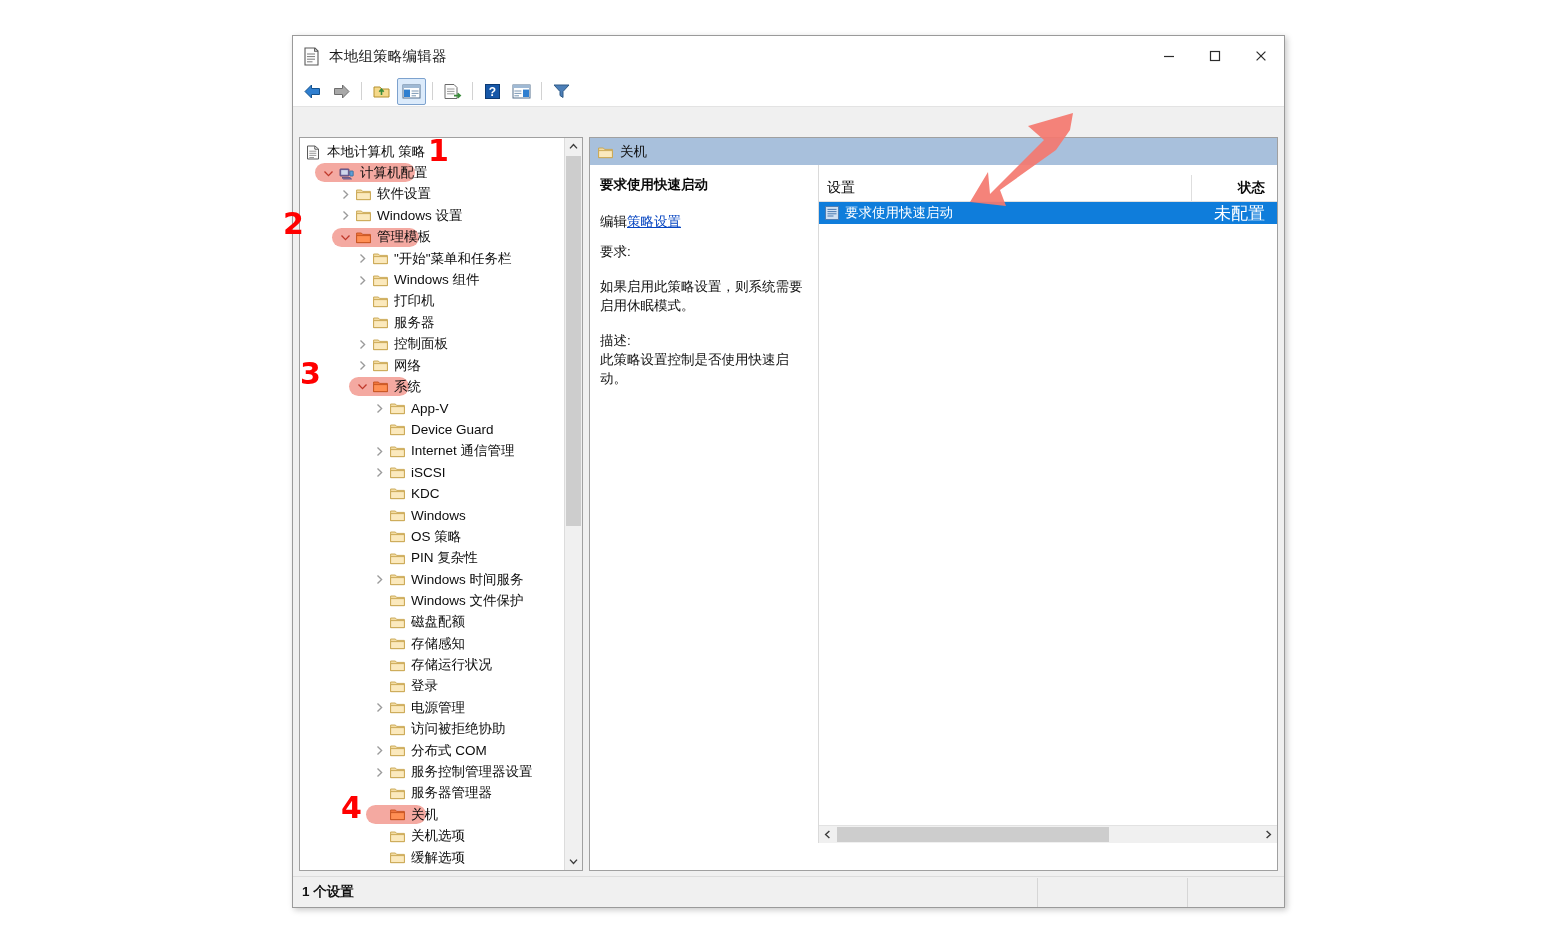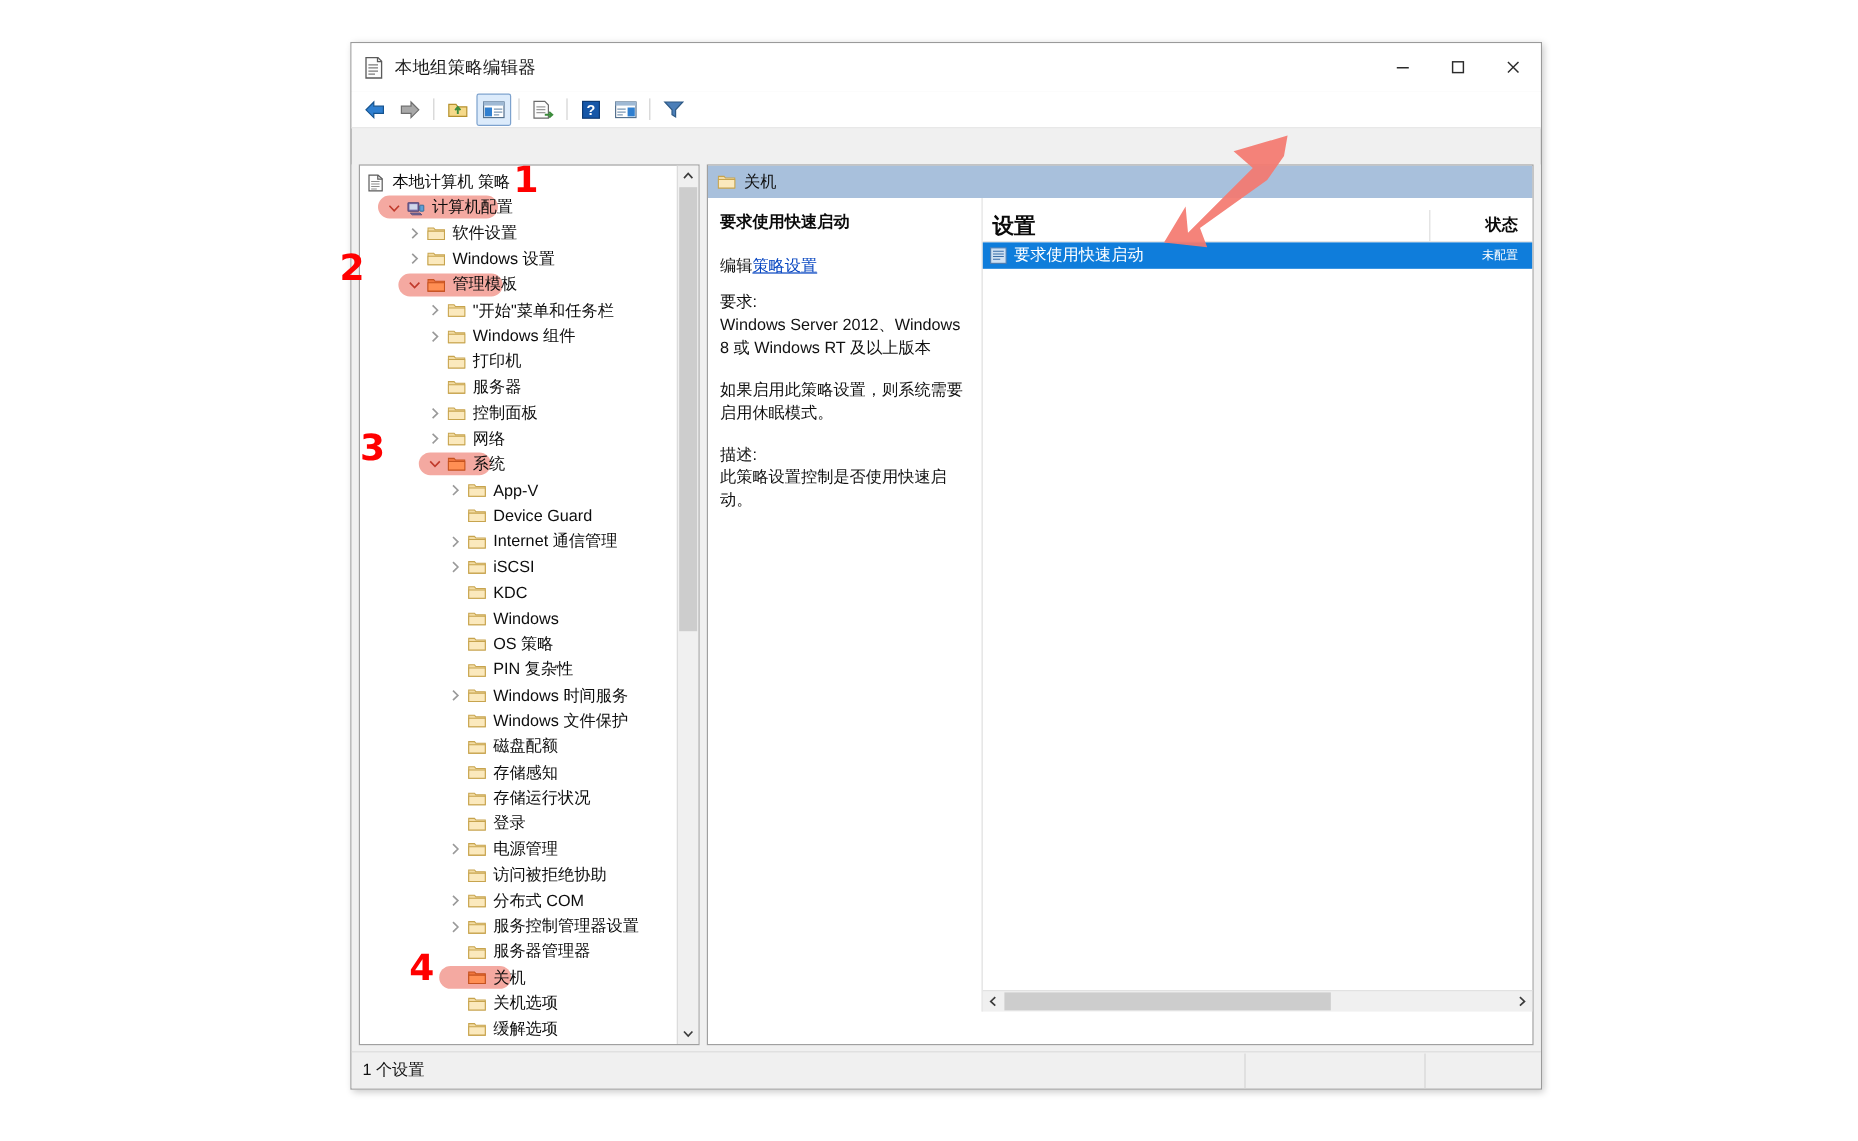--- a/index.html
+++ b/index.html
@@ -72,40 +72,40 @@
   .desccol{width:229px;flex:0 0 auto;background:#ffffff;padding:11px 12px 0 10px;box-sizing:border-box;
            position:relative;border-right:1px solid #dadada;}
   .desc-title{font-size:13.5px;font-weight:bold;color:#0a0a0a;margin-bottom:19px;}
   .desc-edit{font-size:13.5px;color:#111;margin-bottom:11px;}
   .desc-edit a{color:#0645c1;text-decoration:underline;}
   .desc-p{font-size:13.5px;color:#111;line-height:19px;margin-bottom:16px;}
   
   .listcol{flex:1 1 auto;background:#ffffff;position:relative;}
   .lc-tabtop{height:10px;background:#ffffff;}
   .lc-head{height:26px;display:flex;align-items:center;border-bottom:1px solid #e0e0e0;background:#fff;}
-  .lc-head .c1{flex:1 1 auto;font-size:18px;color:#0a0a0a;font-weight:bold;padding-left:8px;border-right:1px solid #dedede;height:100%;display:flex;align-items:center;box-sizing:border-box;}
+  .lc-head .c1{flex:1 1 auto;font-size:14px;color:#0a0a0a;font-weight:normal;padding-left:8px;border-right:1px solid #dedede;height:100%;display:flex;align-items:center;box-sizing:border-box;}
   .lc-head .c2{width:85px;flex:0 0 auto;font-size:13.5px;color:#0a0a0a;font-weight:bold;display:flex;align-items:center;justify-content:flex-end;padding-right:12px;box-sizing:border-box;}
   .lrow{height:22px;display:flex;align-items:center;background:#0f7ddb;color:#ffffff;}
   .lrow .picon{width:14px;height:14px;margin:0 6px 0 6px;flex:0 0 auto;}
   .lrow .lname{flex:1 1 auto;font-size:13.5px;}
-  .lrow .lstate{width:85px;flex:0 0 auto;font-size:10px;text-align:right;padding-right:12px;box-sizing:border-box;}
+  .lrow .lstate{width:85px;flex:0 0 auto;font-size:17px;text-align:right;padding-right:12px;box-sizing:border-box;}
   
   .hsb{position:absolute;left:0;right:0;bottom:27px;height:17px;background:#f0f0f0;border-top:1px solid #e2e2e2;}
   .hsb .harrow{position:absolute;top:0;width:17px;height:17px;display:flex;align-items:center;justify-content:center;}
   .hsb .hthumb{position:absolute;top:1px;height:15px;background:#cdcdcd;}
   
   .rp-tabs{position:absolute;left:0;right:0;bottom:0;height:27px;background:#f0f0f0;border-top:1px solid #c8c8c8;display:flex;align-items:flex-end;}
   .rtab{position:relative;height:22px;display:flex;align-items:center;font-size:13px;color:#0e0e0e;padding:0 9px 0 11px;}
   .rtab:before,.rtab:after{content:"";position:absolute;top:0;width:1px;height:22px;background:#8a8a8a;}
   .rtab:before{left:2px;transform:skewX(-17deg);}
   .rtab:after{right:2px;transform:skewX(-17deg);}
   
   .statusbar{position:absolute;left:0;right:0;bottom:0;height:30px;background:#f0f0f0;border-top:1px solid #dcdcdc;display:flex;align-items:center;}
   .sb-cell{height:29px;display:flex;align-items:center;font-size:13.5px;color:#111;padding-left:9px;box-sizing:border-box;}
-  .sb-c1{flex:0 0 745px;border-right:1px solid #d6d6d6;}
+  .sb-c1{flex:0 0 745px;border-right:1px solid #d6d6d6;font-weight:bold;}
   .sb-c2{flex:0 0 150px;border-right:1px solid #d6d6d6;}
   .sb-c3{flex:1 1 auto;}
   
   .annot-num{position:absolute;color:#ff0000;font-weight:bold;font-family:"DejaVu Sans",sans-serif;
              font-size:30px;line-height:30px;z-index:60;}
   #arrow{position:absolute;z-index:70;pointer-events:none;}
 </style>
 </head>
 <body>
 
@@ -601,21 +601,20 @@
 
       <div class="rp-split">
 
         <div class="desccol">
           <div class="desc-title">要求使用快速启动</div>
           <div class="desc-edit">
             <span>编辑</span><a href="#">策略设置</a>
           </div>
           <div class="desc-p">
             <div>要求:</div>
-            <div>Windows Server 2012、Windows 8 或 Windows RT 及以上版本</div>
           </div>
           <div class="desc-p">如果启用此策略设置，则系统需要启用休眠模式。</div>
           <div class="desc-p">
             <div>描述:</div>
             <div>此策略设置控制是否使用快速启动。</div>
           </div>
         </div>
 
         <div class="listcol">
           <div class="lc-tabtop"></div>

